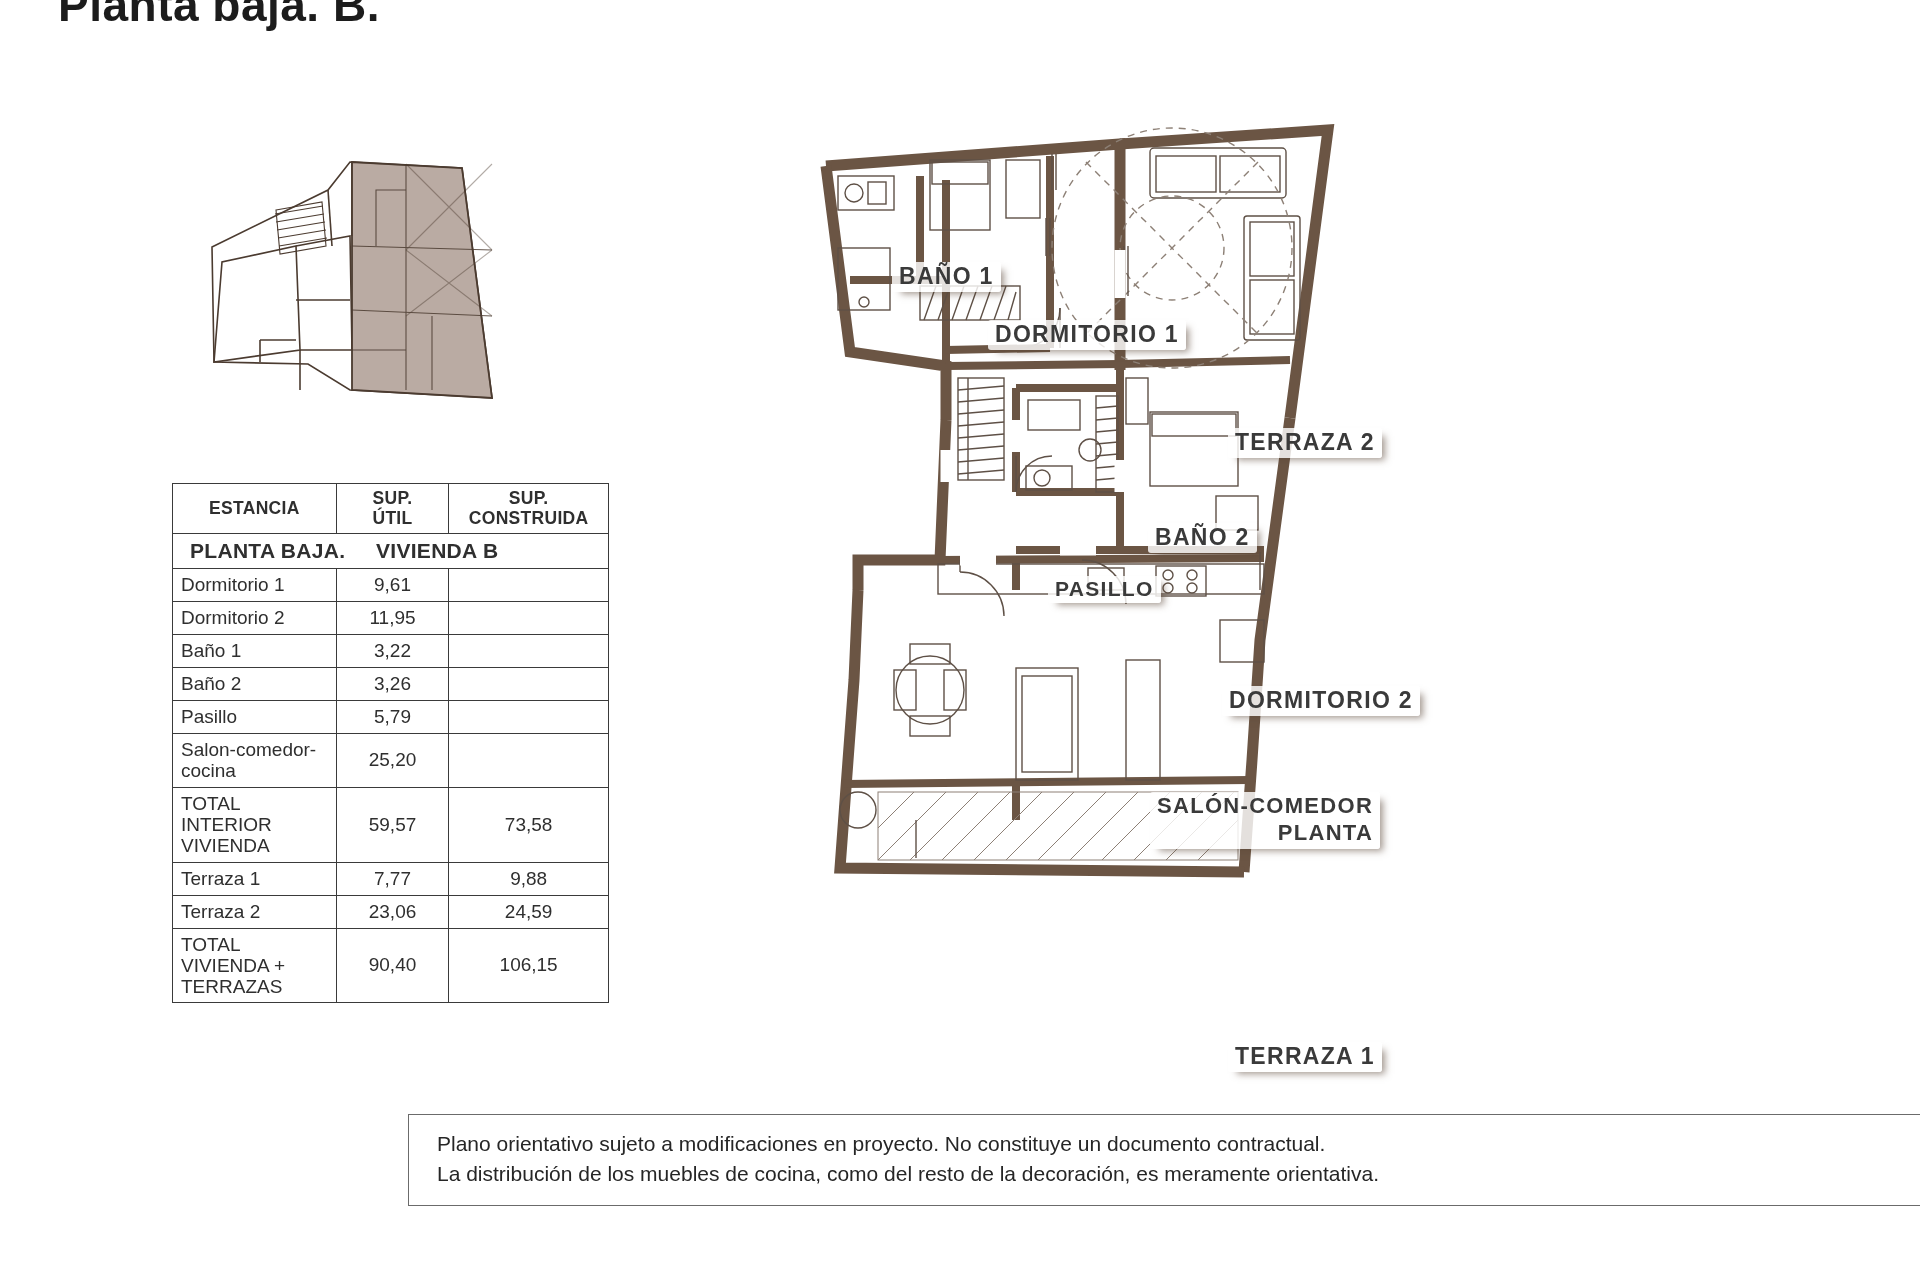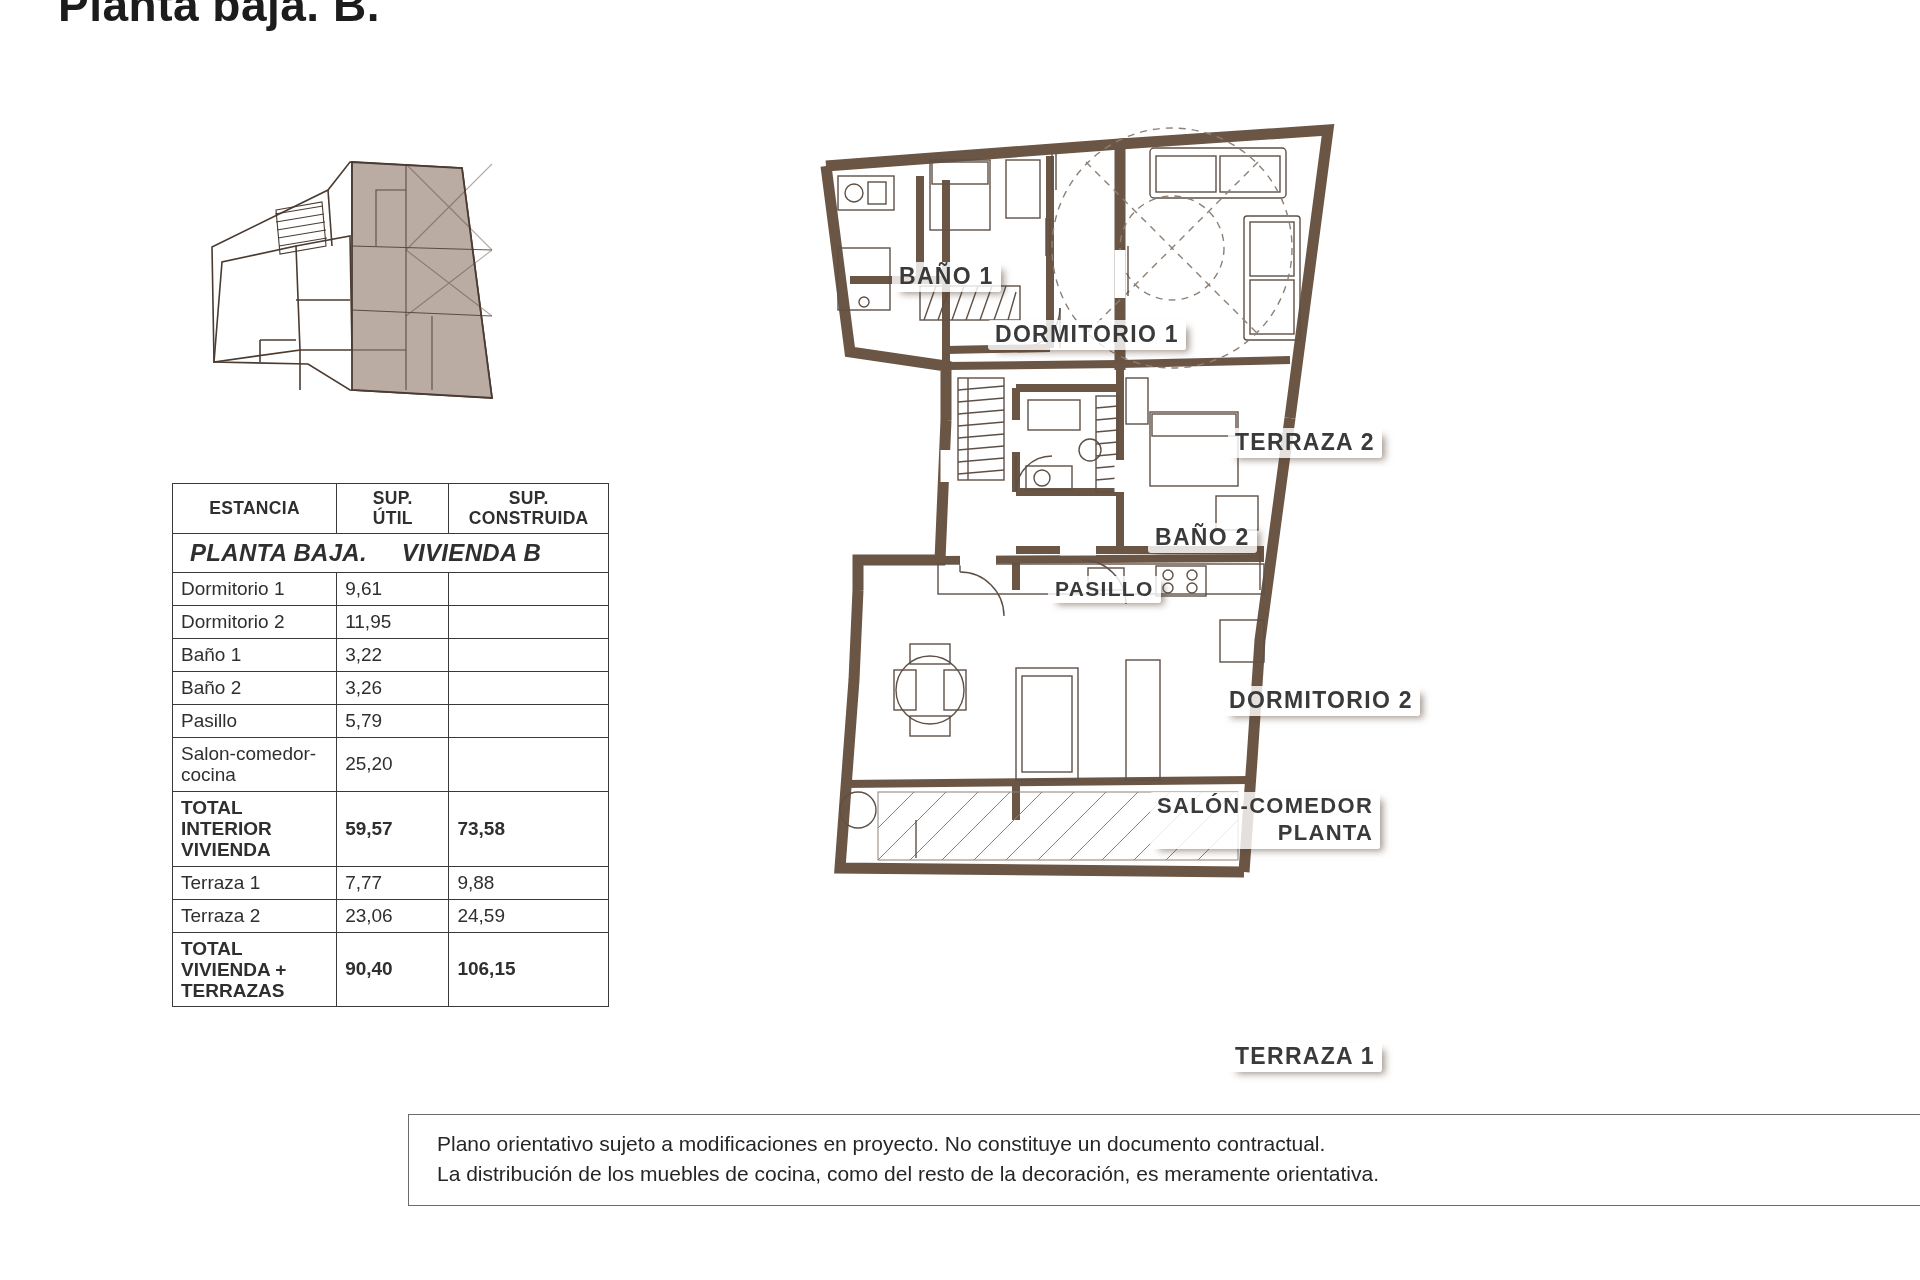--- a/index.html
+++ b/index.html
@@ -63,31 +63,30 @@
     font-size: 17.5px;
     text-align: center;
     line-height: 1.12;
     letter-spacing: 0.3px;
   }
   .col-room  { width: 167px; }
   .col-util  { width: 117px; text-align: center; }
   .col-built { width: 153px; text-align: center; }
   .row-section td {
     font-weight: bold;
-    font-size: 24px;
+    font-size: 21px;
     letter-spacing: 0.3px;
     padding-top: 7px;
     padding-bottom: 7px;
-    font-style: italic;
   }
   .row-section .sec-a { padding-left: 9px; }
   .row-total td {
-    font-weight: bold;
-  }
-  .cell-c { text-align: left; }
+    font-weight: normal;
+  }
+  .cell-c { text-align: center; }
   .multiline { line-height: 1.12; }
 
   
   #floorplan {
     position: absolute;
     left: 820px;
     top: 120px;
     width: 700px;
     height: 790px;
   }

